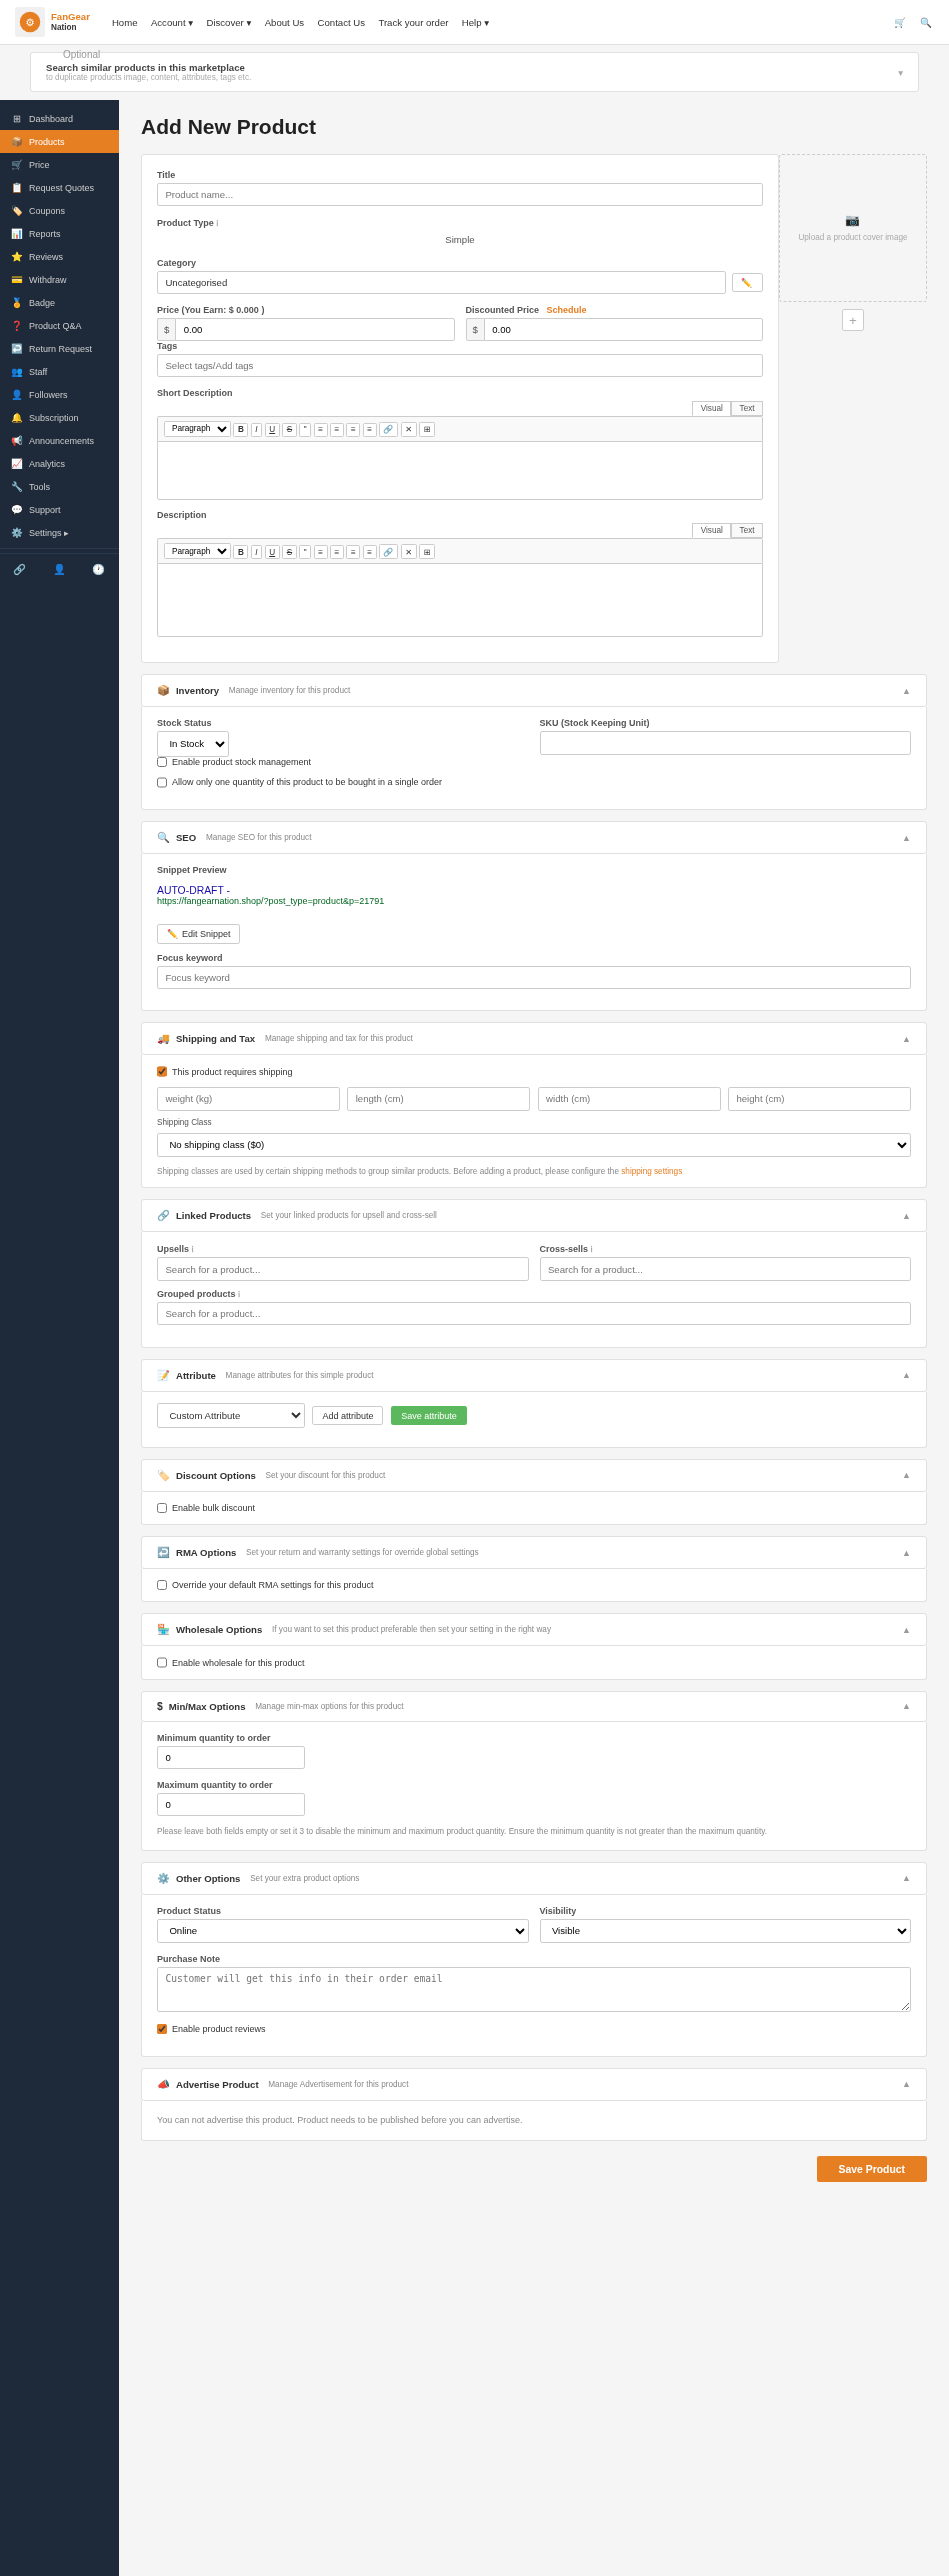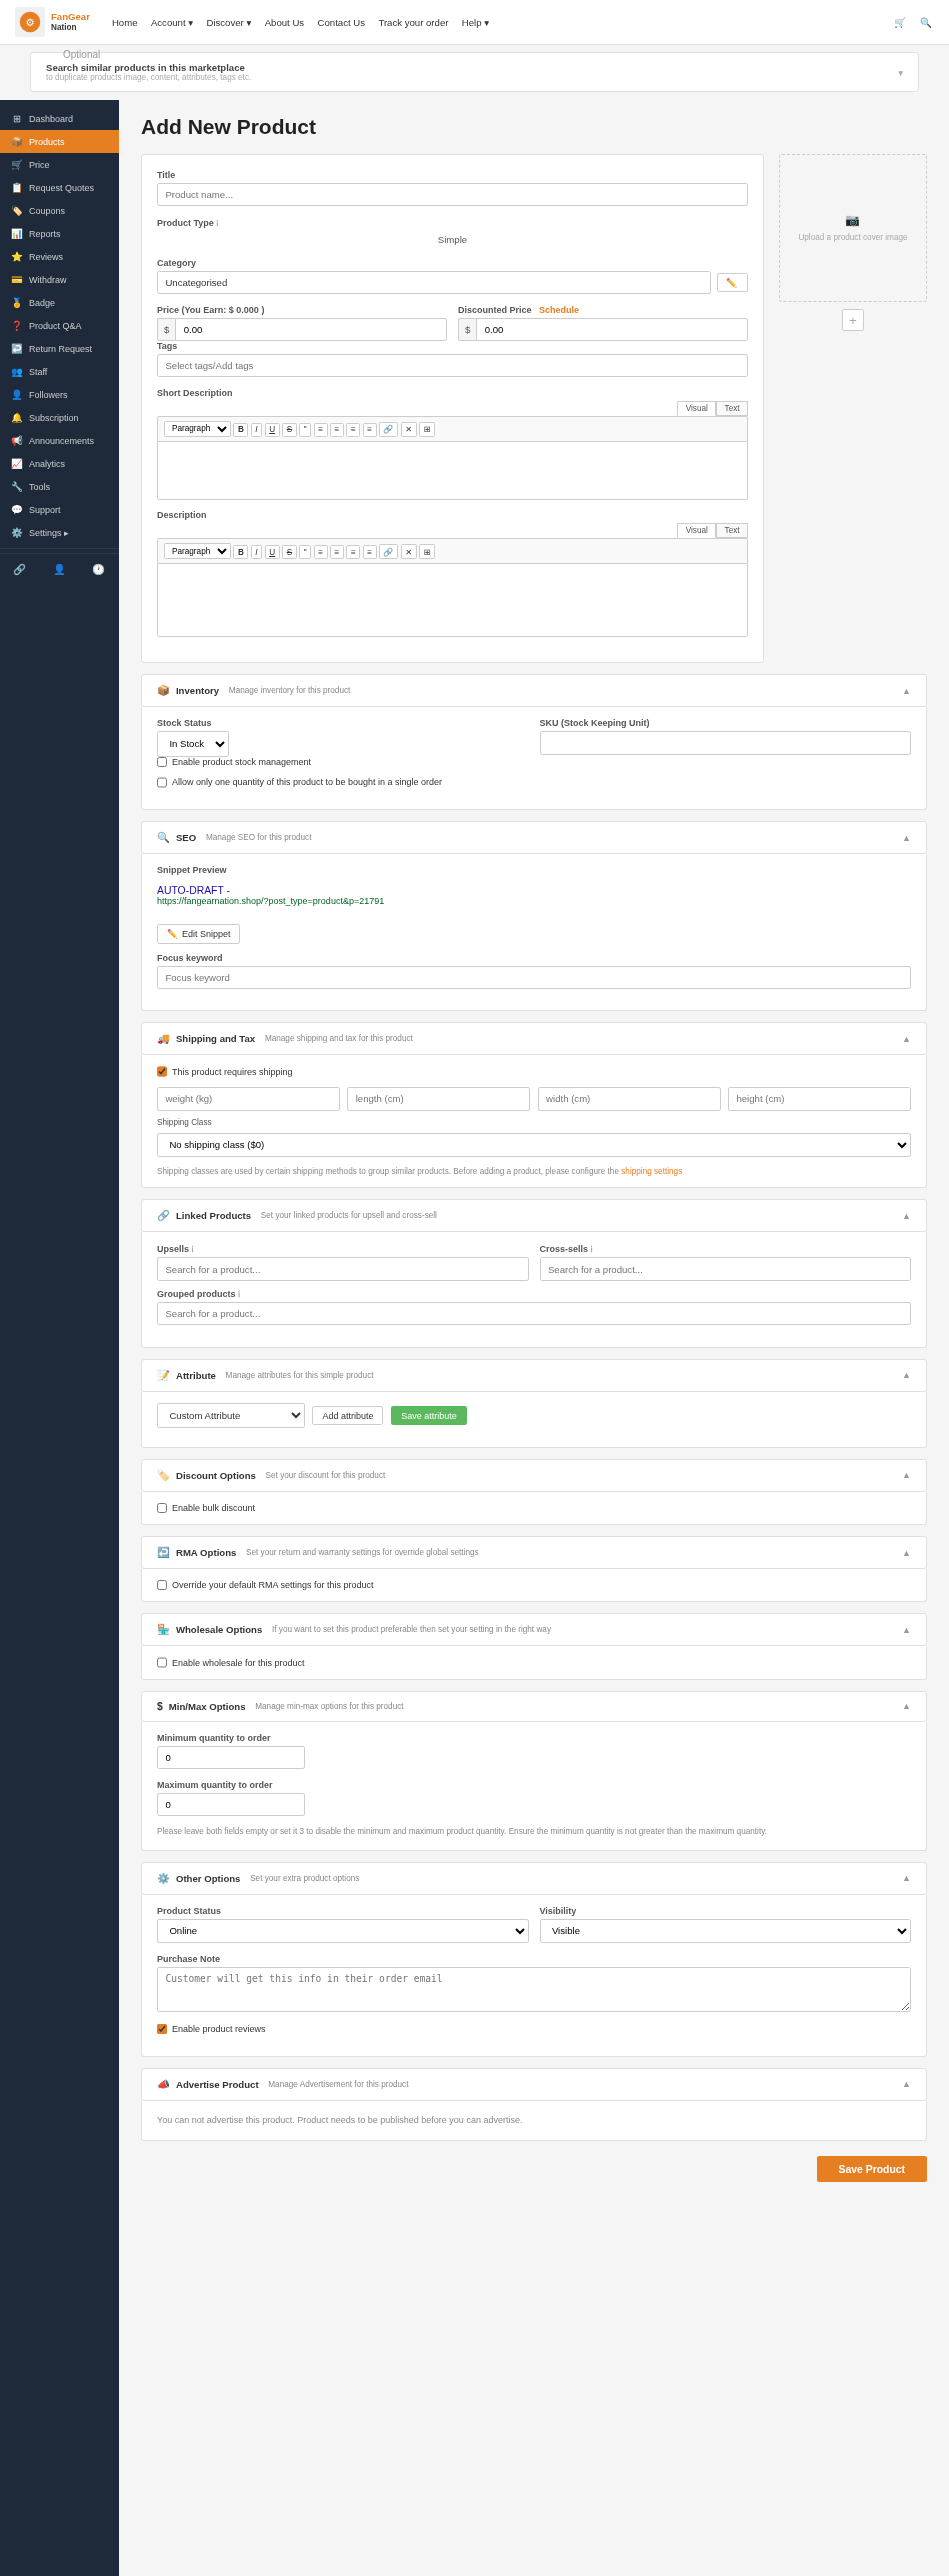--- a/index.html
+++ b/index.html
@@ -109,21 +109,21 @@
       border-radius: 2.2px;
       padding: 5.2px 7.4px;
       font-size: 9.6px;
       color: #333;
       background: #fff;
     }
     .form-row { display: flex; gap: 11px; }
     .form-col { flex: 1; }
 
     
-    .product-layout { display: flex; gap: 15px; }
+    .product-layout { display: flex; }
     .product-main { flex: 1; }
     .product-sidebar-right { width: 148px; flex-shrink: 0; }
 
     
     .image-upload {
       border: 1.5px dashed #ccc;
       border-radius: 3px;
       padding: 22px 15px;
       text-align: center;
       color: #aaa;

